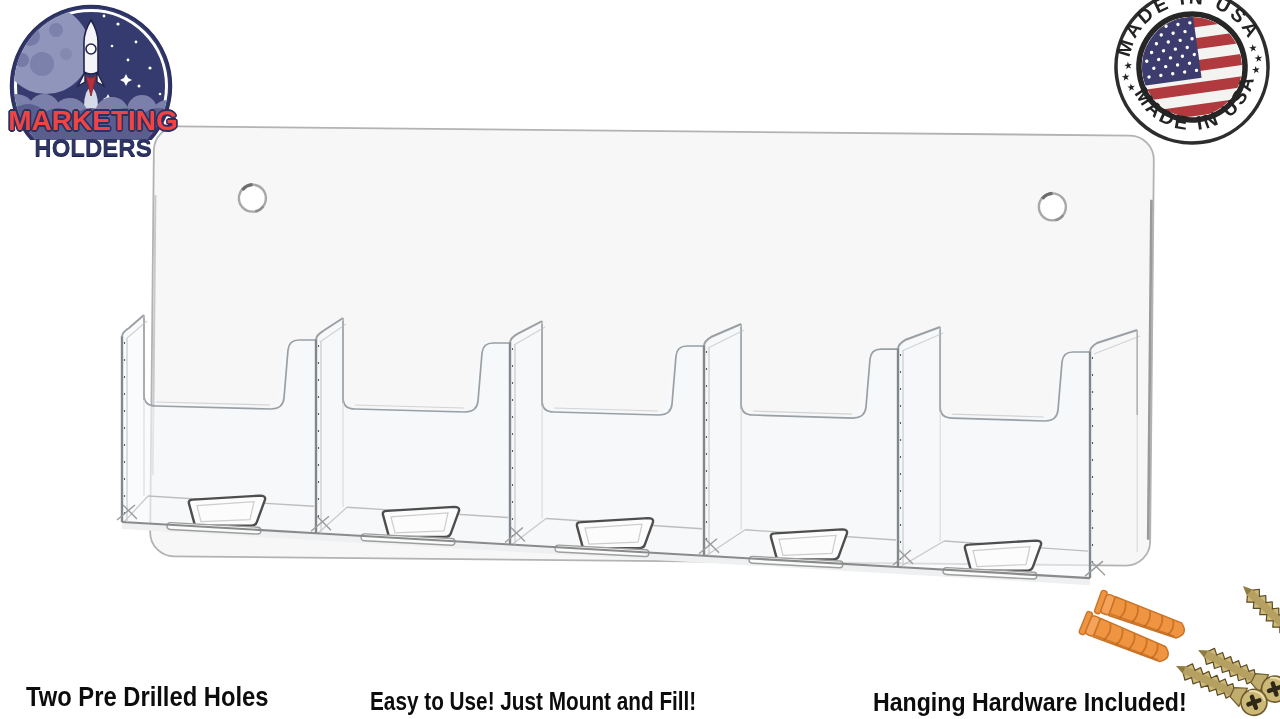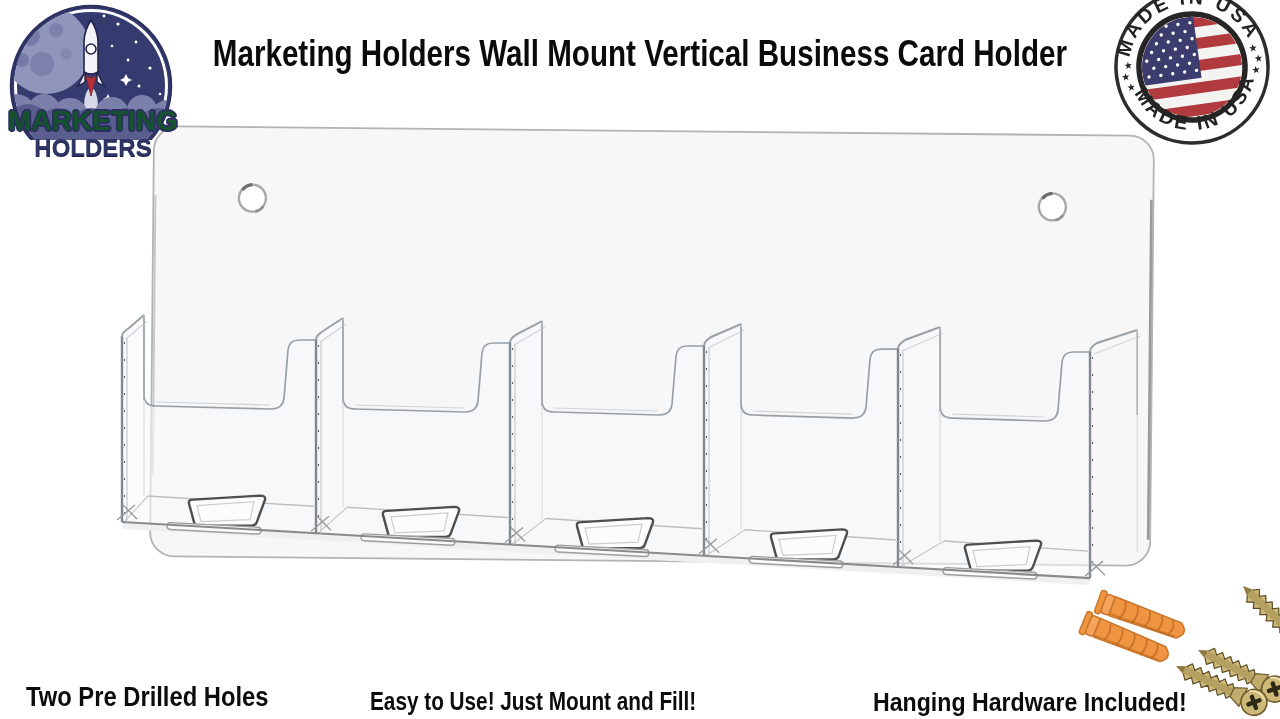--- a/index.html
+++ b/index.html
@@ -7,21 +7,21 @@
          font-family:"Liberation Sans","DejaVu Sans",sans-serif;}
   .abs{position:absolute;}
 
   
   .title-wrap{position:absolute;left:0;right:0;top:33px;text-align:center;}
   .title{display:inline-block;font-size:37px;font-weight:700;color:#0b0b0b;
          transform:scaleX(0.80);transform-origin:center top;letter-spacing:0px;white-space:nowrap;}
 
   
   .logo-line1{position:absolute;left:4px;top:105px;width:178px;text-align:center;
-      font-size:28px;font-weight:700;color:#14532d;white-space:nowrap;
+      font-size:28px;font-weight:700;color:#ef4444;white-space:nowrap;
       transform:scaleX(1.0);transform-origin:center top;
       text-shadow:-1.6px 0 #2c3161,1.6px 0 #2c3161,0 -1.6px #2c3161,0 1.6px #2c3161,
                   -1.2px -1.2px #2c3161,1.2px 1.2px #2c3161,-1.2px 1.2px #2c3161,1.2px -1.2px #2c3161;}
   .logo-line2{position:absolute;left:4px;top:134px;width:178px;text-align:center;
       font-size:24px;font-weight:700;color:#2e3464;white-space:nowrap;
       text-shadow:0 1px 0 #1c2046;}
 
   
   .cap{position:absolute;font-weight:700;color:#0c0c0c;white-space:nowrap;
        transform-origin:left top;}
@@ -253,23 +253,20 @@
           <circle cx="50" cy="126" r="20" fill="#595e8e"></circle>
         <circle cx="83" cy="128" r="22" fill="#595e8e"></circle>
           <circle cx="118" cy="126" r="20" fill="#595e8e"></circle>
         <circle cx="150" cy="128" r="22" fill="#595e8e"></circle>
       </g>
     </g>
   </svg>
   <div class="logo-line1">MARKETING</div>
   <div class="logo-line2">HOLDERS</div>
 
-  <div class="title-wrap">
-    <div class="title">Marketing Holders Wall Mount Vertical Business Card Holder</div>
-  </div>
 
   <svg class="abs" style="left:1104px;top:-12px;" width="178" height="162" viewBox="0 0 178 162">
     <defs>
       <clipPath id="flagClip">
           <circle cx="88" cy="79" r="50"></circle>
         </clipPath>
       <path id="arcTop" d="M 25,79 A 63 63 0 0 1 151,79" fill="none"></path>
       <path id="arcBottom" d="M 25,79 A 63 63 0 0 0 151,79" fill="none"></path>
     </defs>
     <g transform="rotate(-8 88 79)">

